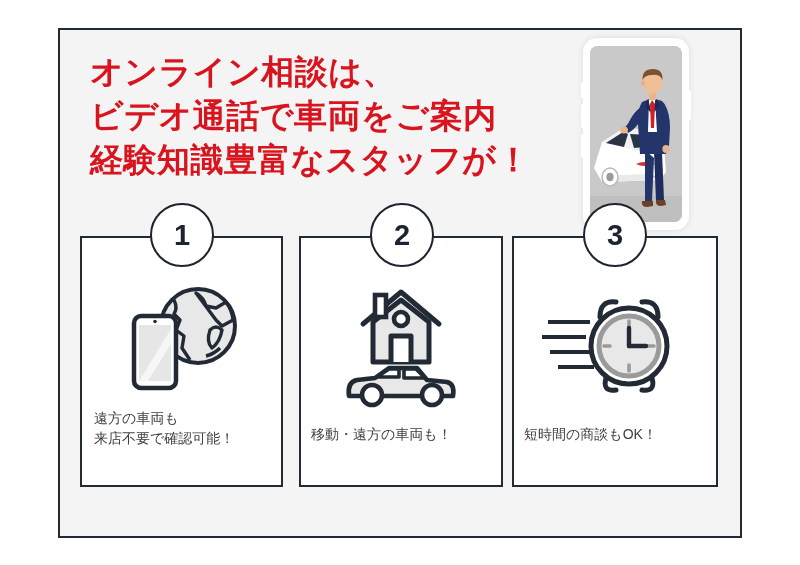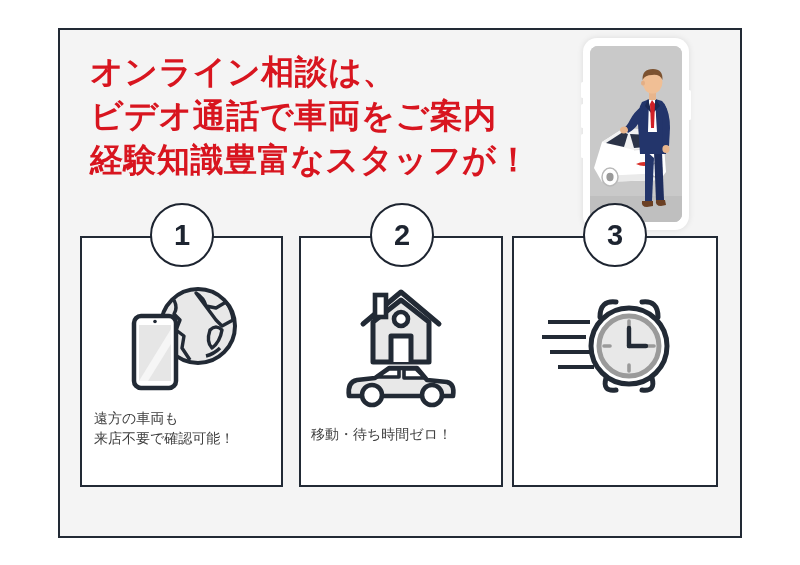--- a/index.html
+++ b/index.html
@@ -255,21 +255,21 @@
         <circle cx="70" cy="49" r="7" fill="#ffffff" stroke="#222a35" stroke-width="4.6"></circle>
         <path d="M60 92 L60 66 L80 66 L80 92" fill="#ffffff" stroke="#222a35" stroke-width="5" stroke-linejoin="round"></path>
 
         <path d="M18 126 Q16 112 26 110 L44 108 L58 98 L86 98 L96 110 L116 112 Q124 114 122 126 Z" fill="#e8e8e8" stroke="#222a35" stroke-width="4.6" stroke-linejoin="round"></path>
         <path d="M46 107 L58 99 L68 99 L68 107 Z" fill="#ffffff" stroke="#222a35" stroke-width="3.6" stroke-linejoin="round"></path>
         <path d="M73 99 L85 99 L94 108 L73 108 Z" fill="#ffffff" stroke="#222a35" stroke-width="3.6" stroke-linejoin="round"></path>
         <circle cx="41" cy="125" r="10" fill="#ffffff" stroke="#222a35" stroke-width="4.6"></circle>
         <circle cx="101" cy="125" r="10" fill="#ffffff" stroke="#222a35" stroke-width="4.6"></circle>
       </svg>
     </div>
-    <div class="card-caption">移動・待ち時間ゼロ！</div>
+    <div class="card-caption">移動・遠方の車両も！</div>
   </div>
 
   <div class="card card-3">
     <div class="card-icon">
       <svg width="150" height="110" viewBox="0 0 150 110">
 
         <g stroke="#222a35" stroke-width="4.2" stroke-linecap="butt">
           <line x1="8" y1="32" x2="50" y2="32"></line>
           <line x1="2" y1="47" x2="46" y2="47"></line>
           <line x1="10" y1="62" x2="50" y2="62"></line>
@@ -289,19 +289,20 @@
           <line x1="89" y1="31" x2="89" y2="37"></line>
           <line x1="89" y1="75" x2="89" y2="81"></line>
           <line x1="64" y1="56" x2="70" y2="56"></line>
           <line x1="108" y1="56" x2="114" y2="56"></line>
         </g>
 
         <path d="M89 56 L89 38" stroke="#222a35" stroke-width="4.4" stroke-linecap="round" fill="none"></path>
         <path d="M89 56 L106 56" stroke="#222a35" stroke-width="4.4" stroke-linecap="round" fill="none"></path>
       </svg>
     </div>
+    <div class="card-caption">短時間の商談もOK！</div>
   </div>
 
   <div class="badge badge-1">1</div>
   <div class="badge badge-2">2</div>
   <div class="badge badge-3">3</div>
 
 </div>
 
 </body></html>

